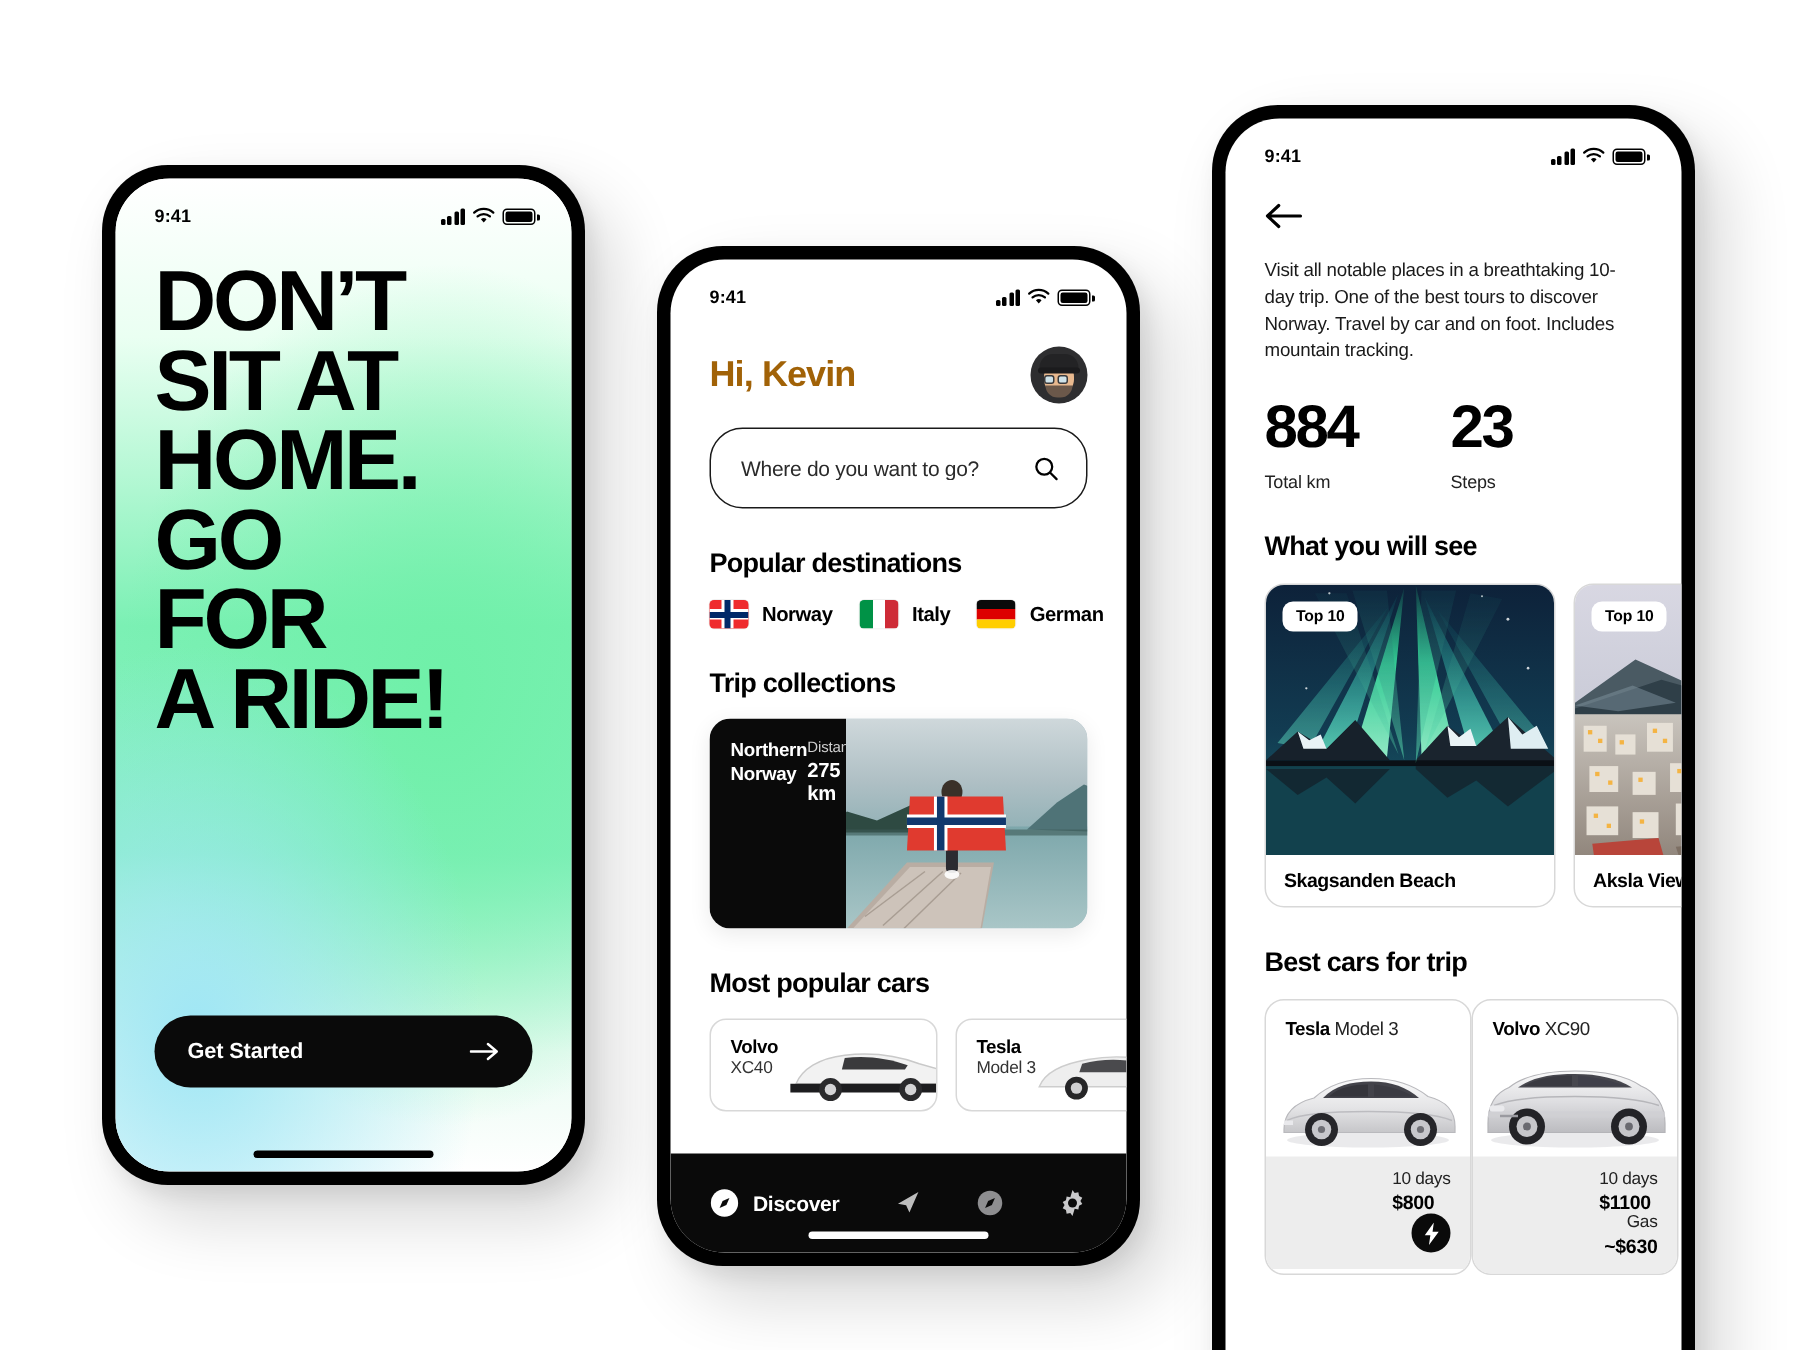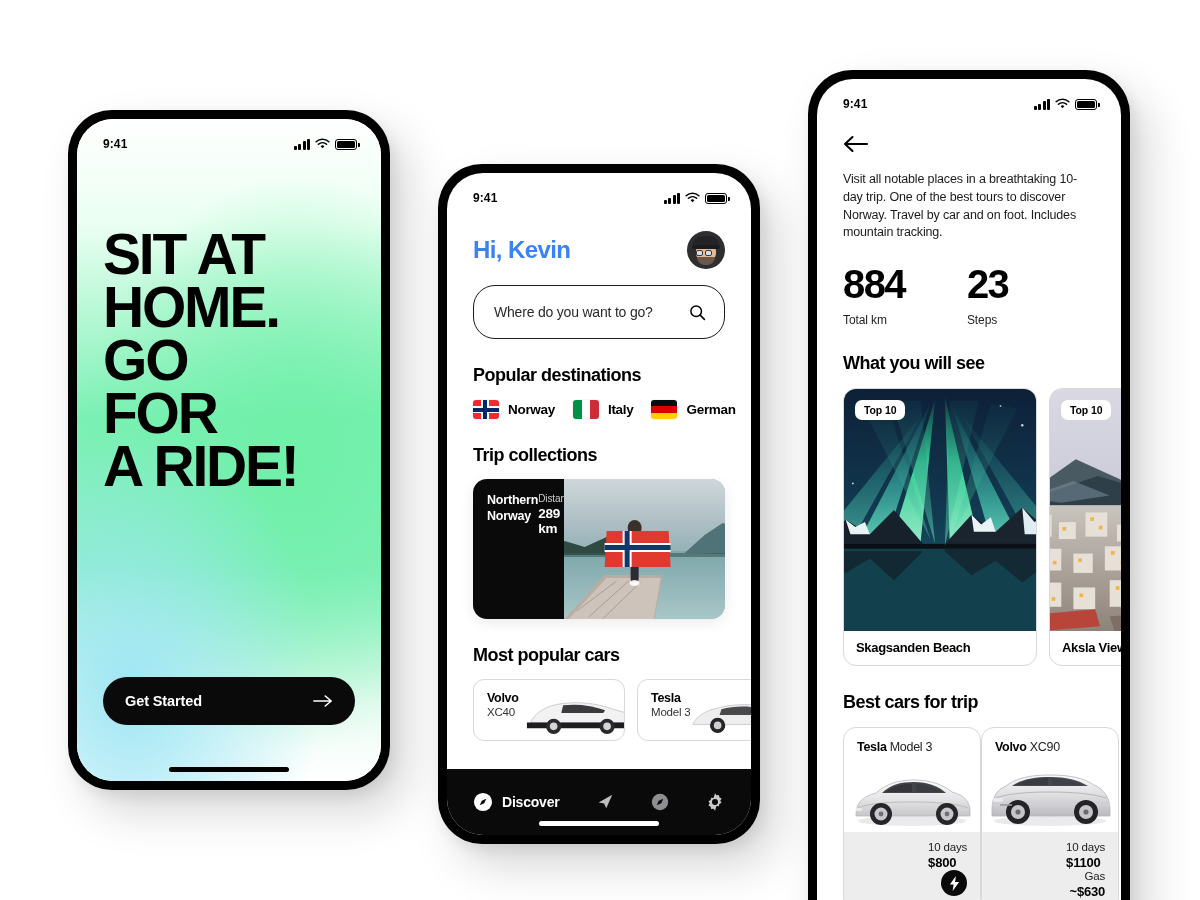--- a/index.html
+++ b/index.html
@@ -76,21 +76,21 @@
     padding:0 22px;box-sizing:border-box;color:#fff;cursor:pointer;
   }
   .cta-label{font-size:14.5px;font-weight:bold;letter-spacing:-.1px;}
   .arrow-r{width:20px;height:14px;}
 
   
   .content{position:absolute;top:40px;left:0;right:0;bottom:0;overflow:hidden;}
   .pad{padding:0 26px;}
 
   .greet-row{display:flex;align-items:center;justify-content:space-between;margin-top:18px;}
-  .greet{font-size:24px;font-weight:bold;letter-spacing:-.6px;color:#3b82f6;margin:0;}
+  .greet{font-size:24px;font-weight:bold;letter-spacing:-.6px;color:#a16207;margin:0;}
   .avatar{
     width:38px;height:38px;border-radius:50%;background:#2e2e30;
     position:relative;overflow:hidden;flex:none;cursor:pointer;
   }
   .av-face{position:absolute;left:9px;top:11px;width:20px;height:21px;border-radius:9px 9px 10px 10px;background:#e8b98f;}
   .av-hat{position:absolute;left:6px;top:5px;width:26px;height:12px;border-radius:9px 9px 3px 3px;background:#232325;}
   .av-brim{position:absolute;left:5px;top:14px;width:28px;height:4px;border-radius:2px;background:#1b1b1d;}
   .av-gl{position:absolute;top:19px;width:7px;height:6px;border:1.4px solid #3a3a3c;border-radius:2px;box-sizing:border-box;background:#cfe3ea;}
   .av-gl.l{left:9px;} .av-gl.r{left:18px;}
   .av-beard{position:absolute;left:10px;top:26px;width:18px;height:8px;border-radius:0 0 9px 9px;background:#6b584a;}
@@ -168,21 +168,21 @@
   .detail-desc{font-size:12.5px;line-height:1.42;color:#1a1a1a;margin:12px 0 0 0;letter-spacing:-.15px;}
   .stats{display:flex;gap:62px;margin-top:22px;}
   .stat-val{font-size:40px;font-weight:bold;letter-spacing:-1.6px;line-height:1;color:#000;}
   .stat-lab{font-size:12px;color:#222;margin-top:9px;letter-spacing:-.1px;}
 
   .see-row{display:flex;gap:12px;margin-top:14px;}
   .see-card{
     width:192px;flex:none;border:1.2px solid #d8d8d8;border-radius:13px;overflow:hidden;
     background:#fff;cursor:pointer;
   }
-  .see-photo{height:242px;position:relative;overflow:hidden;}
+  .see-photo{height:180px;position:relative;overflow:hidden;}
   .badge{
     position:absolute;left:11px;top:11px;background:#fff;border-radius:7px;
     padding:4px 9px;font-size:10.5px;font-weight:bold;color:#000;z-index:5;letter-spacing:-.1px;
   }
   .see-name{padding:9px 12px 10px;font-size:13px;font-weight:bold;color:#000;letter-spacing:-.3px;white-space:nowrap;}
 
   .bc-row{display:flex;gap:0;margin-top:14px;}
   .bc-card{
     width:136px;flex:none;border:1.2px solid #d8d8d8;border-radius:13px;overflow:hidden;background:#fff;cursor:pointer;
   }
@@ -222,21 +222,21 @@
             <path d="M1.2 3.6a10.2 10.2 0 0 1 13.6 0" stroke="#000" stroke-width="1.6" fill="none" stroke-linecap="round"></path>
           </svg>
           <span class="batt">
               <span></span>
             </span>
         </div>
       </div>
 
       <div class="hero-inner">
         <h1 class="hero-title">
-          <br>
+          <span>DON’T</span><br>
           <span>SIT AT</span><br>
           <span>HOME.</span><br>
           <span>GO</span><br>
           <span>FOR</span><br>
           <span>A RIDE!</span>
         </h1>
       </div>
 
       <div class="cta">
         <span class="cta-label">Get Started</span>
@@ -326,21 +326,21 @@
           <h3 class="sec-title">Trip collections</h3>
 
           <div class="trip-card">
             <div class="trip-left">
               <div class="trip-name">
                 <span>Northern</span><br>
                 <span>Norway</span>
               </div>
               <div>
                 <div class="trip-dist-l">Distance</div>
-                <div class="trip-dist-v">289 km</div>
+                <div class="trip-dist-v">275 km</div>
               </div>
             </div>
             <div class="trip-photo">
               <svg viewBox="0 0 200 140" preserveAspectRatio="xMidYMid slice" style="width:100%;height:100%;display:block">
                 <defs>
                   <linearGradient id="skyA" x1="0" y1="0" x2="0" y2="1">
                     <stop offset="0" stop-color="#cfd8db"></stop>
                       <stop offset="0.55" stop-color="#aebfc4"></stop>
                       <stop offset="1" stop-color="#8fb0b5"></stop>
                   </linearGradient>

